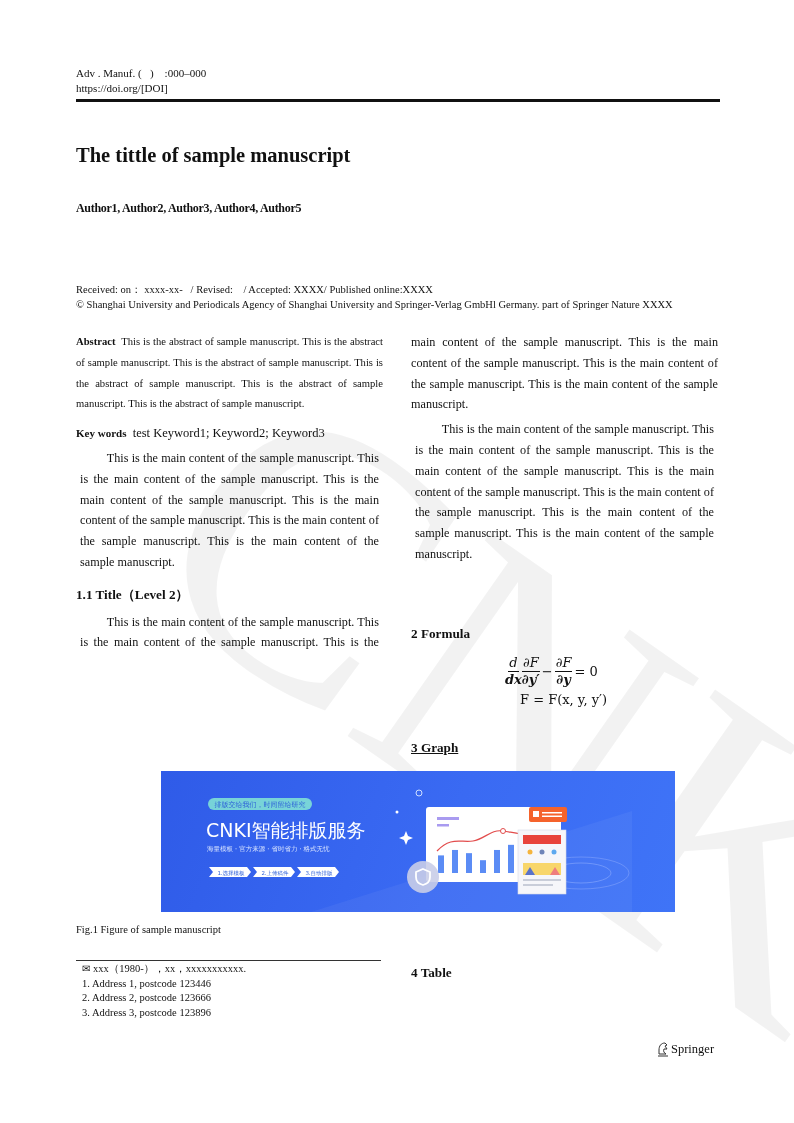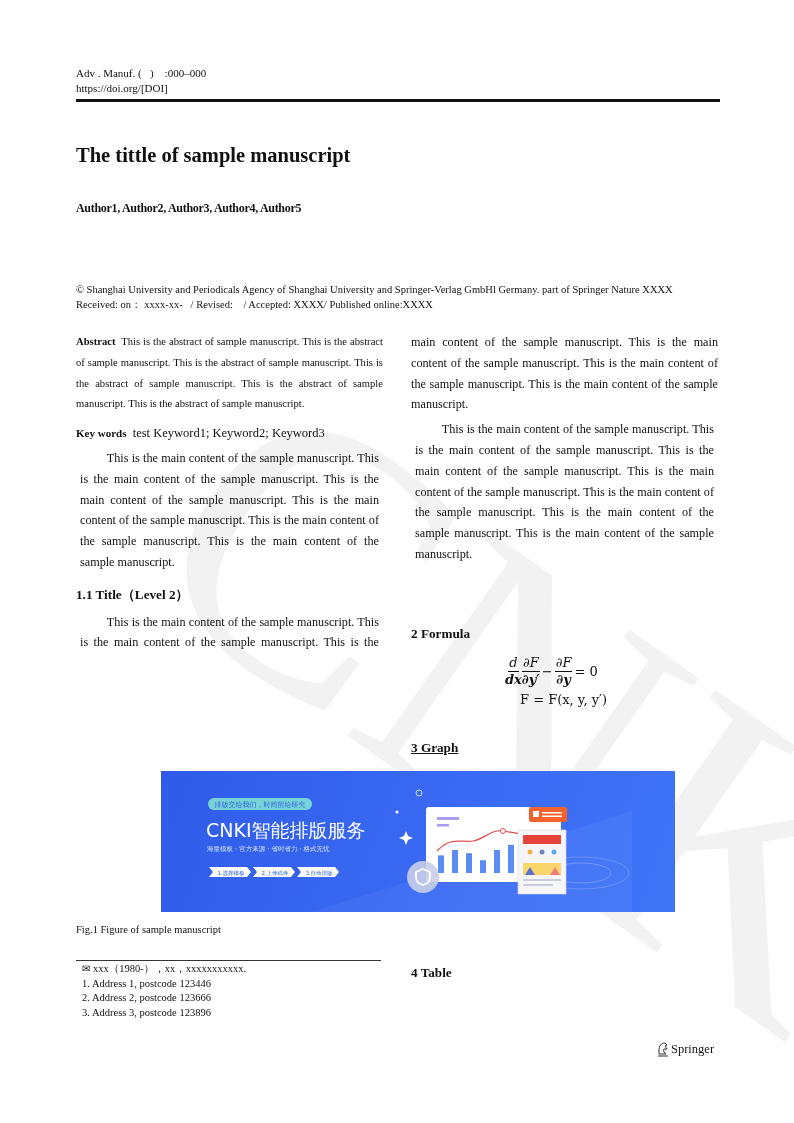--- a/index.html
+++ b/index.html
@@ -42,22 +42,22 @@
 <div class="abs hdr">
   <div style="white-space:pre">Adv . Manuf. (   )    :000–000</div>
   <div>https://doi.org/[DOI]</div>
 </div>
 <div class="abs hrule"></div>
 
 <div class="abs title">The tittle of sample manuscript</div>
 <div class="abs authors">Author1, Author2, Author3, Author4, Author5</div>
 
 <div class="abs recv">
+  <div style="white-space:pre">Received: on： xxxx-xx-   / Revised:    / Accepted: XXXX/ Published online:XXXX</div>
   <div>© Shanghai University and Periodicals Agency of Shanghai University and Springer-Verlag GmbHl Germany. part of Springer Nature  XXXX</div>
-  <div style="white-space:pre">Received: on： xxxx-xx-   / Revised:    / Accepted: XXXX/ Published online:XXXX</div>
 </div>
 
 <div class="abs col colL" style="top:332px;">
   <p class="abstract"><span class="lbl">Abstract</span>&nbsp; <span>This is the abstract of sample manuscript. This is the abstract of sample manuscript. This is the abstract of sample manuscript. This is the abstract of sample manuscript. This is the abstract of sample manuscript. This is the abstract of sample manuscript.</span></p>
   <p class="kw" style="margin-top:8px;"><span class="lbl">Key words</span>&nbsp; <span>test Keyword1; Keyword2; Keyword3</span></p>
   <p class="indent">This is the main content of the sample manuscript. This is the main content of the sample manuscript. This is the main content of the sample manuscript. This is the main content of the sample manuscript. This is the main content of the sample manuscript. This is the main content of the sample manuscript.</p>
   <h2 style="margin-top:12px;margin-bottom:6px;">1.1  Title（Level 2）</h2>
   <p class="indent" style="text-align-last:justify;">This is the main content of the sample manuscript. This is the main content of the sample manuscript. This is the</p>
 </div>
 

